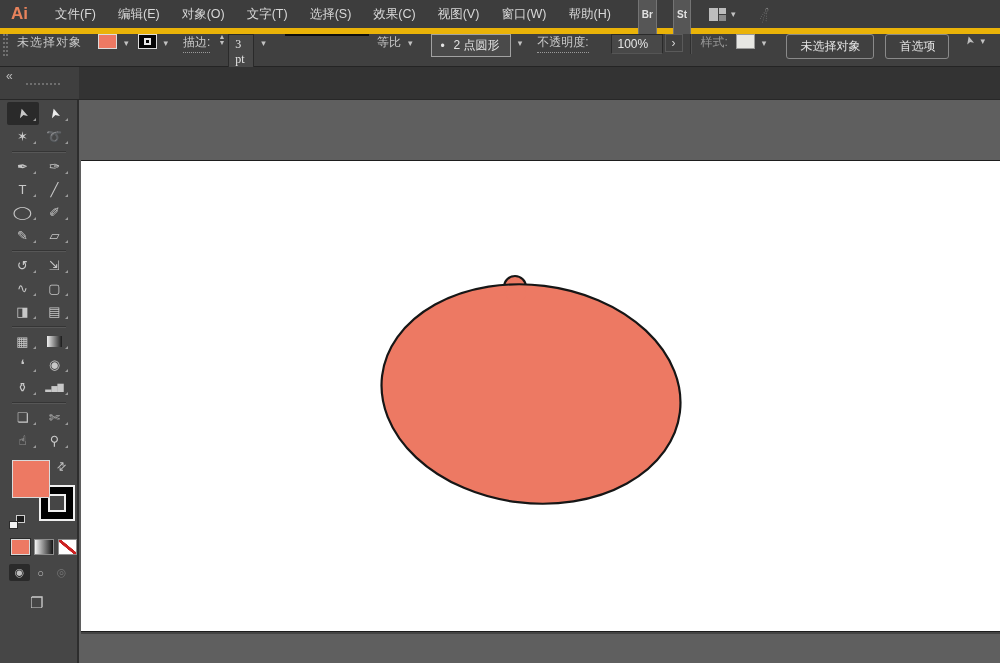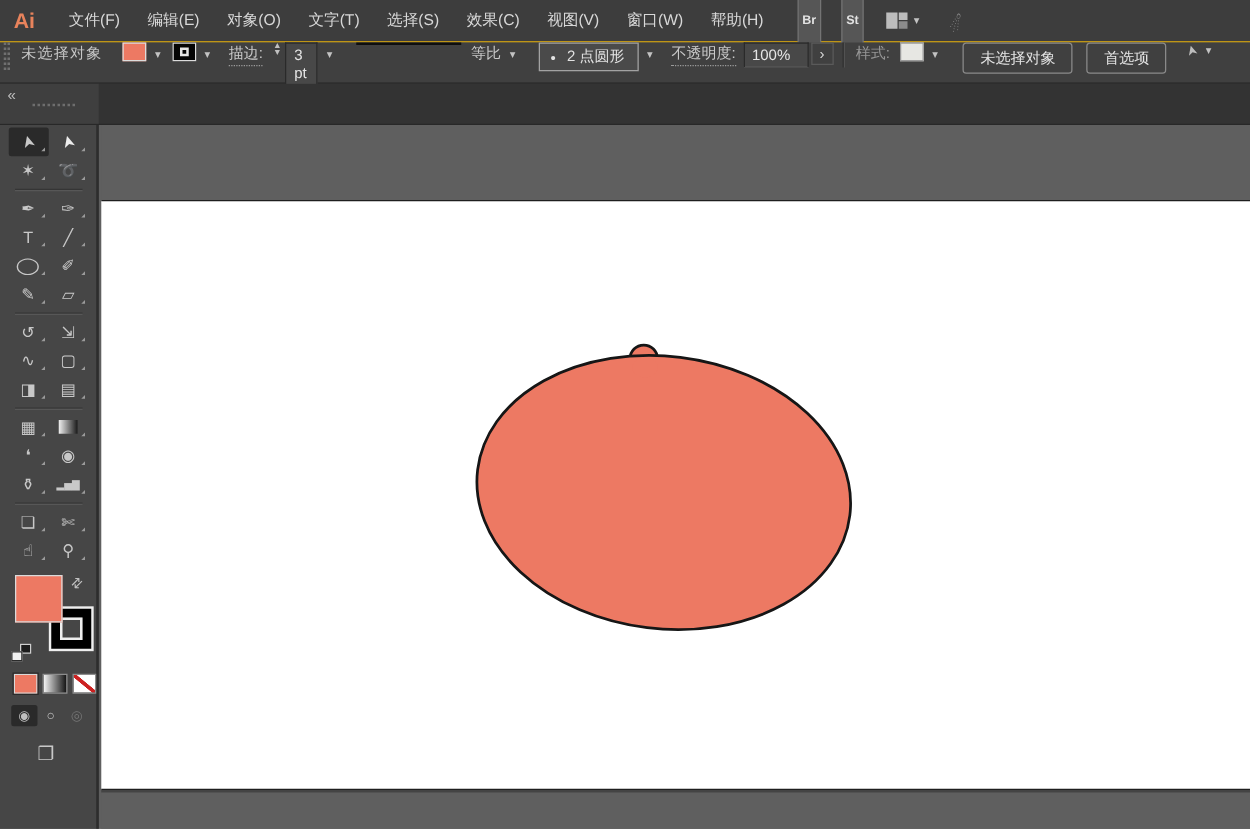--- a/index.html
+++ b/index.html
@@ -2,21 +2,21 @@
 <html><head>
 <meta charset="utf-8">
 <style>
   * { margin:0; padding:0; box-sizing:border-box; }
   html,body { width:1000px; height:663px; overflow:hidden; background:#5F5F5F;
               font-family:"Liberation Sans","DejaVu Sans",sans-serif; }
   .app { position:absolute; inset:0; }
 
   
   .menubar { position:absolute; top:0; left:0; right:0; height:34px; background:#3D3D3D;
-             border-bottom:1px solid #eab308; display:flex; align-items:center;
+             border-bottom:6px solid #eab308; display:flex; align-items:center;
              color:#D8D8D8; font-size:12.5px; }
   .ai-logo { color:#E8835C; font-weight:bold; font-size:17px; margin:0 16px 0 11px; }
   .menu-item { padding:0 11px; height:100%; display:flex; align-items:center; cursor:default; }
   .mini-btn { background:#565656; border:1px solid #747474; border-radius:2px;
               font-size:10px; font-weight:bold; color:#E2E2E2; padding:15px 3px; margin-left:16px; }
   .ws-wrap { display:flex; align-items:center; margin-left:18px; gap:5px; }
   .ws-icon { display:inline-block; width:17px; height:13px; position:relative; }
   .ws-icon i { position:absolute; background:#BDBDBD; }
   .ws-icon i:nth-child(1){ left:0; top:0; width:9px; height:13px; }
   .ws-icon i:nth-child(2){ left:10px; top:0; width:7px; height:6px; }
@@ -34,22 +34,22 @@
   .swatch.fill { background:#ED7963; }
   .swatch.style { background:#E7E7E3; border-color:#9A9A9A; }
   .strokeproxy-mini { width:19px; height:15px; background:#050505; border:1px solid #DCDCDC; position:relative; }
   .strokeproxy-mini::after { content:""; position:absolute; inset:3px 5px; border:2px solid #E6E6E6; }
   .chevslot { padding:4px 5px; margin:0 4px 0 2px; }
   .link { border-bottom:1px dotted #9B9B9B; padding-bottom:1px; margin-left:6px; }
   .stepper { display:flex; flex-direction:column; align-items:center; margin:0 3px 0 8px; }
   .stepper span { font-size:7px; line-height:6px; color:#C0C0C0; }
   .field { background:#484848; border:1px solid #2A2A2A; border-bottom-color:#555;
            color:#E6E6E6; font-size:12px; padding:2px 6px; }
-  .field.weight { width:26px; }
-  .field.opacity { width:52px; margin-left:6px; }
+  .field.weight { width:26px;font-family:Liberation Serif, serif; }
+  .field.opacity { width:52px; margin-left:22px; }
   .profile-line { width:84px; height:2px; background:#0E0E0E; margin:0 8px 0 10px; }
   .brushfield { display:flex; align-items:center; gap:9px; border:1px solid #A2A2A2;
                 background:#4A4A4A; color:#E3E3E3; padding:2px 10px 2px 8px; margin-left:10px; }
   .nextbtn { border:1px solid #5A5A5A; color:#D5D5D5; font-size:12px; padding:1px 6px; margin-left:2px; }
   .sep-v { width:0; height:20px; border-left:1px solid #303030; border-right:1px solid #525252; margin:0 9px 0 7px; }
   .dim { color:#969696; }
   .btn { border:1px solid #8A8A8A; border-radius:3px; color:#E3E3E3; padding:3px 13px;
          font-size:12px; margin-left:11px; background:transparent; }
   .ptr-wrap { display:flex; align-items:center; gap:6px; margin-left:16px; }
   .ptr { display:inline-block; transform:rotate(-105deg); font-size:11px; color:#BDBDBD; }

